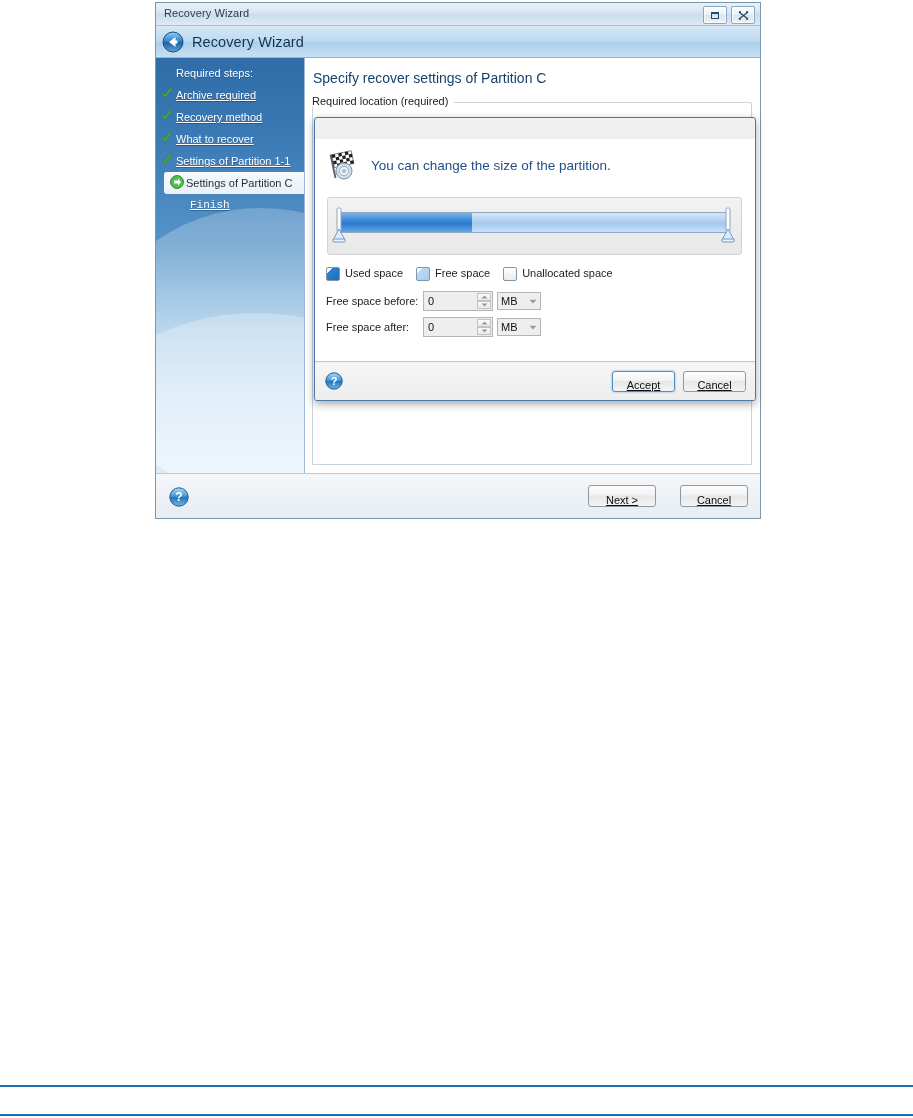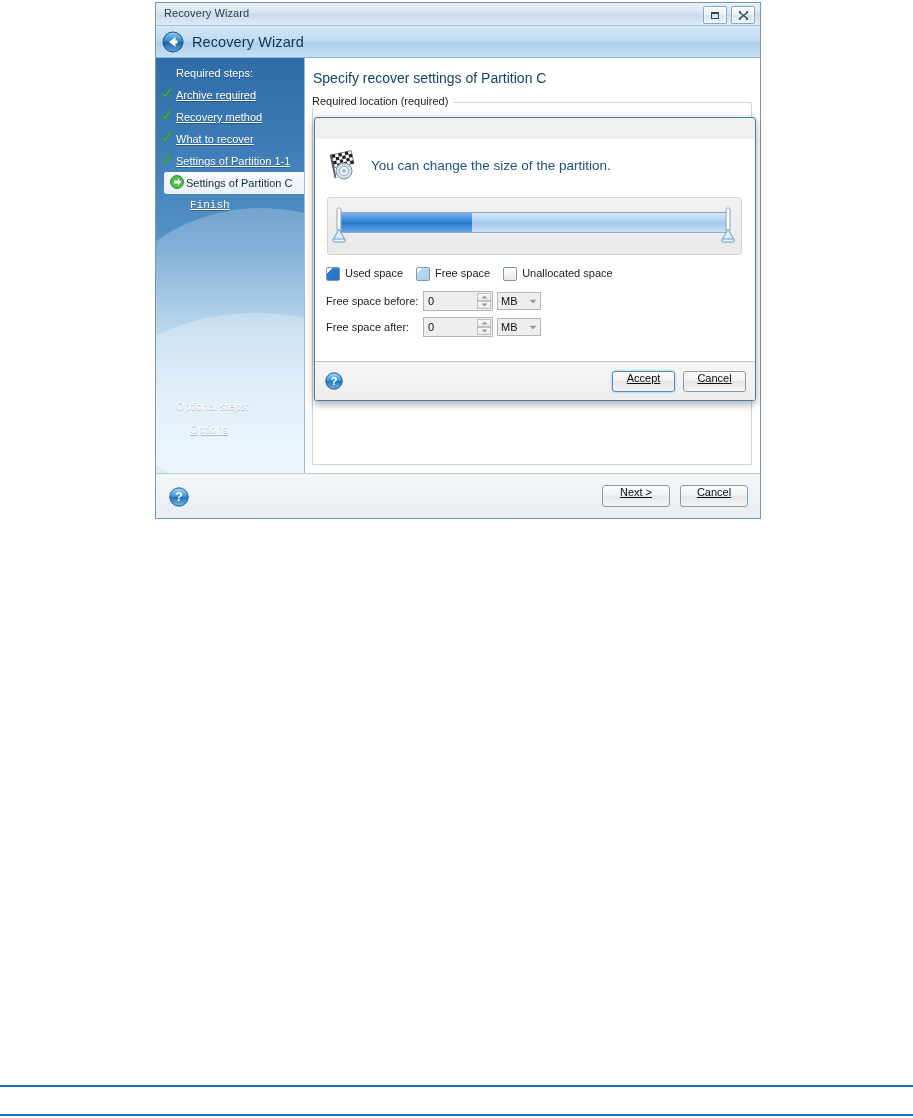--- a/index.html
+++ b/index.html
@@ -225,36 +225,36 @@
     background:linear-gradient(to bottom,#f6f6f6,#ededed);
     border-radius:0 0 2px 2px;
   }
   #modal-help{position:absolute;left:10px;top:9px;width:18px;height:18px;}
   #modal-btns{position:absolute;right:9px;top:8px;display:flex;gap:8px;}
 
   .btn{
     height:21px;min-width:63px;padding:0 10px;font-size:11px;color:#0d0d0d;
     border:1px solid #8c9aa6;border-radius:3px;
     background:linear-gradient(to bottom,#fdfdfd 0%,#f2f2f2 45%,#e6e6e6 50%,#f4f4f4 100%);
-    display:flex;align-items:flex-start;justify-content:center;
+    display:flex;align-items:flex-end;justify-content:center;
     box-sizing:border-box;
   }
   .btn.default{
     border:1px solid #4b8fc4;box-shadow:0 0 2px rgba(80,150,210,.8);
   }
   .btn .u{text-decoration:underline;}
 
   
   #wiz-footer{
     position:absolute;left:0;right:0;bottom:0;height:44px;
     background:linear-gradient(to bottom,#f4f7fa,#e7edf2);
     border-top:1px solid #b9cada;
   }
   #wiz-help{position:absolute;left:13px;top:13px;width:20px;height:20px;}
-  #wiz-btns{position:absolute;right:12px;top:11px;display:flex;gap:10px;}
+  #wiz-btns{position:absolute;right:12px;top:11px;display:flex;gap:24px;}
   #wiz-btns .btn{height:22px;min-width:68px;}
 
   
   .page-rule{position:absolute;left:0;width:913px;height:2px;background:#1a6fae;}
   #rule-1{top:1085px;}
   #rule-2{top:1114px;}
 </style>
 </head>
 <body>
 
@@ -335,26 +335,20 @@
             <path d="M4 5.4 L8 5.4 L8 3.2 L11 7 L8 10.8 L8 8.6 L4 8.6 Z" fill="#ffffff"></path>
           </svg>
           <span class="lbl">Settings of Partition C</span>
         </div>
 
         <div class="step nomark" style="padding-left:34px;font-family:Liberation Mono, monospace;">
           <span class="lbl">Finish</span>
         </div>
       </div>
 
-      <div class="side-optional">
-        <div class="side-head">Optional steps:</div>
-        <div class="step nomark">
-          <span class="lbl">Options</span>
-        </div>
-      </div>
     </div>
 
     <div id="main-pane">
       <div id="page-title">Specify recover settings of Partition C</div>
 
       <div id="group-box">
         <div id="group-frame">
           <div class="topline-gap"></div>
         </div>
         <div id="group-legend">Required location (required)</div>

